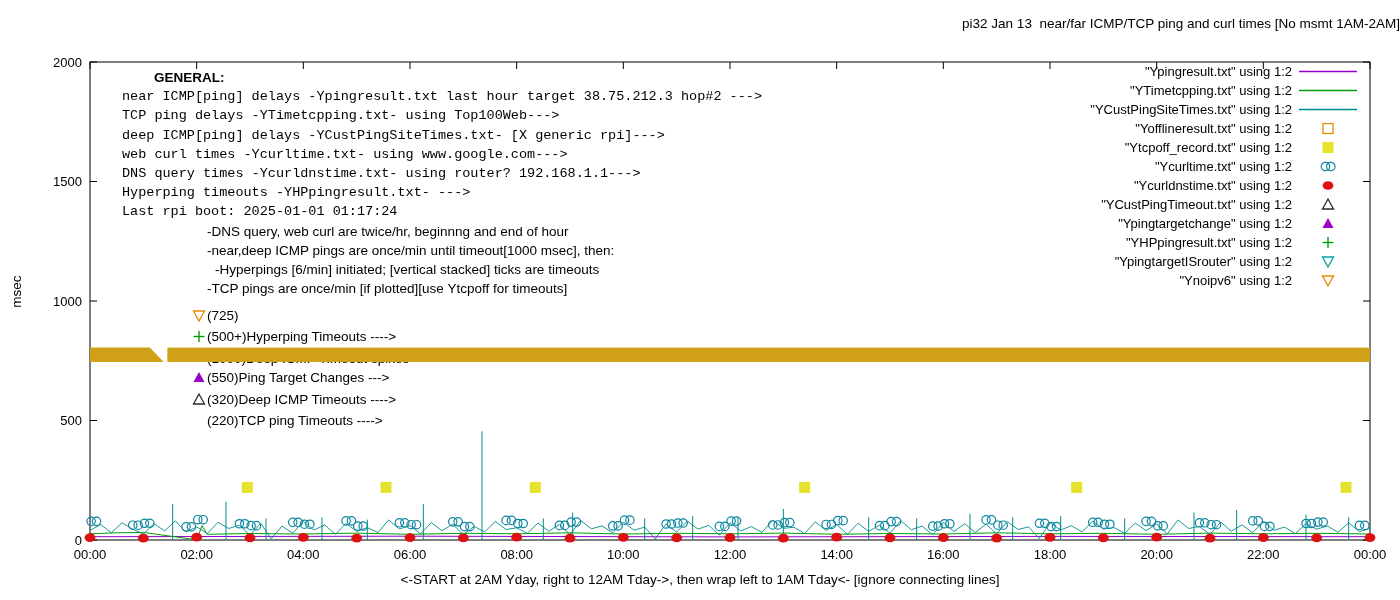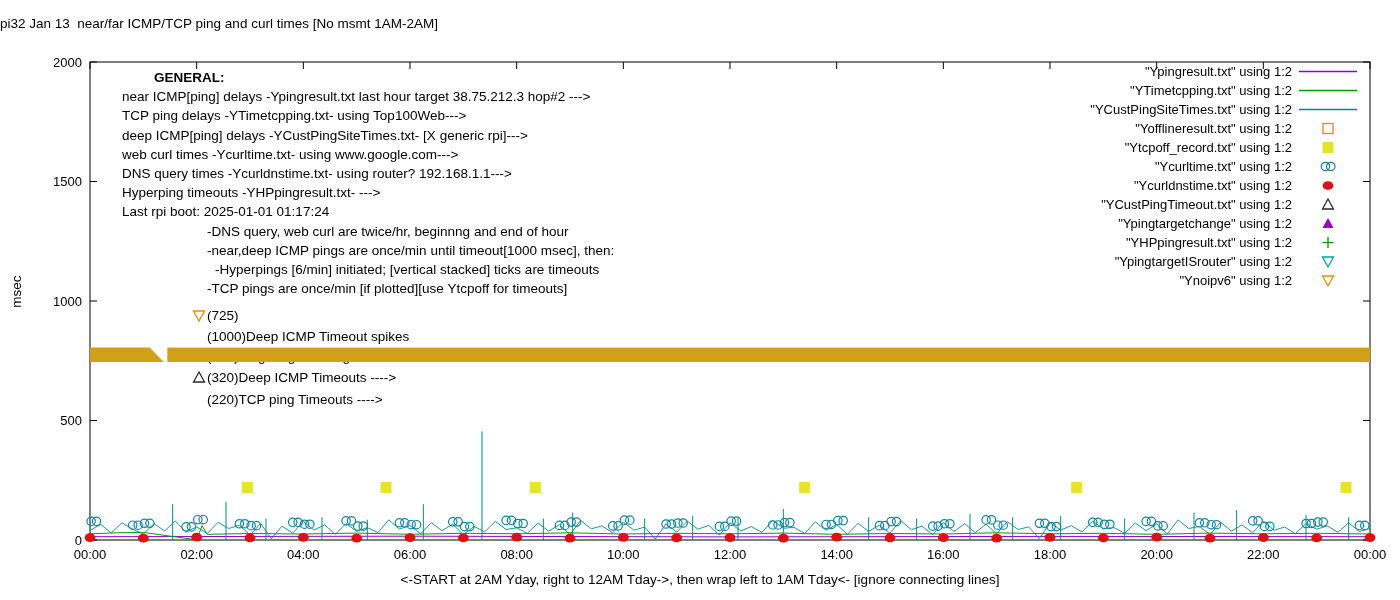--- a/index.html
+++ b/index.html
@@ -1,44 +1,48 @@
 <!DOCTYPE html>
 <html><head>
 <meta charset="utf-8">
 <style>
   html,body{margin:0;padding:0;background:#fff;}
   #app{position:relative;width:1400px;height:600px;background:#ffffff;
        font-family:"Liberation Sans",sans-serif;color:#000;overflow:hidden;}
-  .title{position:absolute;top:16px;left:0;width:100%;text-align:left;
+  .title{position:absolute;top:16px;left:0;width:100%;text-align:right;
          font-size:13.5px;white-space:pre;}
   .xlabel{position:absolute;top:572px;left:0;width:100%;text-align:center;font-size:13.5px;}
   .ylabel{position:absolute;left:-14px;top:284px;width:60px;text-align:center;
           font-size:13.5px;transform:rotate(-90deg);}
   #general-block{position:absolute;left:122px;top:68px;font-size:13.5px;line-height:19.2px;z-index:1;white-space:pre;}
   #anomalies-block{position:absolute;left:122px;top:306px;font-size:13.5px;line-height:19.4px;z-index:1;}
   #legend-block{position:absolute;right:108px;top:62px;text-align:right;font-size:13px;line-height:19px;z-index:1;}
   .heading{font-weight:bold;margin-left:32px;}
-  .ind0{padding-left:0;} .ind1{padding-left:85px;} .ind2{padding-left:93px;}
+  .ind0{padding-left:0;font-family:Liberation Mono, monospace;} .ind1{padding-left:85px;} .ind2{padding-left:93px;}
   .arow{padding-left:70px;}
   .mslot{display:inline-block;width:15px;vertical-align:-2px;}
   svg#plot{position:absolute;left:0;top:0;z-index:3;pointer-events:none;}
   svg text{font-family:"Liberation Sans",sans-serif;fill:#000;}
 </style>
 </head>
 <body>
 
 <div id="app">
   <div class="title">pi32 Jan 13  near/far ICMP/TCP ping and curl times [No msmt 1AM-2AM]</div>
   <div class="ylabel">msec</div>
   <div class="xlabel">&lt;-START at 2AM Yday, right to 12AM Tday-&gt;, then wrap left to 1AM Tday&lt;- [ignore connecting lines]</div>
   <div id="general-block"><div class="heading">GENERAL:</div><div class="ind0">near ICMP[ping] delays -Ypingresult.txt last hour target 38.75.212.3 hop#2 ---&gt;</div><div class="ind0">TCP ping delays -YTimetcpping.txt- using Top100Web---&gt;</div><div class="ind0">deep ICMP[ping] delays -YCustPingSiteTimes.txt- [X generic rpi]---&gt;</div><div class="ind0">web curl times -Ycurltime.txt- using www.google.com---&gt;</div><div class="ind0">DNS query times -Ycurldnstime.txt- using router? 192.168.1.1---&gt;</div><div class="ind0">Hyperping timeouts -YHPpingresult.txt- ---&gt;</div><div class="ind0">Last rpi boot: 2025-01-01 01:17:24</div><div class="ind1">-DNS query, web curl are twice/hr, beginnng and end of hour</div><div class="ind1">-near,deep ICMP pings are once/min until timeout[1000 msec], then:</div><div class="ind2">-Hyperpings [6/min] initiated; [vertical stacked] ticks are timeouts</div><div class="ind1">-TCP pings are once/min [if plotted][use Ytcpoff for timeouts]</div></div>
   <div id="anomalies-block">
       <div class="arow"><span class="mslot"><svg width="14" height="14">
             <polygon points="1.5,3 12.5,3 7,13" fill="none" stroke="#e68a00" stroke-width="1.3"></polygon>
           </svg></span><span>(725)</span></div>
+      <div class="arow"><span class="mslot"><svg width="14" height="14">
+            <line x1="1.5" y1="7.5" x2="12.5" y2="7.5" stroke="#00a000" stroke-width="1.4"></line>
+            <line x1="7" y1="2" x2="7" y2="13" stroke="#00a000" stroke-width="1.4"></line>
+          </svg></span><span>(500+)Hyperping Timeouts ----&gt;</span></div>
       <div class="arow"><span class="mslot"></span><span>(1000)Deep ICMP Timeout spikes</span></div>
       <div class="arow"><span class="mslot"><svg width="14" height="14">
             <polygon points="1.5,12 12.5,12 7,2" fill="#9a00c8"></polygon>
           </svg></span><span>(550)Ping Target Changes ---&gt;</span></div>
       <div class="arow"><span class="mslot"><svg width="14" height="14">
             <polygon points="1.5,12 12.5,12 7,2" fill="none" stroke="#2a2a2a" stroke-width="1.3"></polygon>
           </svg></span><span>(320)Deep ICMP Timeouts ----&gt;</span></div>
       <div class="arow"><span class="mslot"></span><span>(220)TCP ping Timeouts ----&gt;</span></div>
     </div>
   <div id="legend-block">

